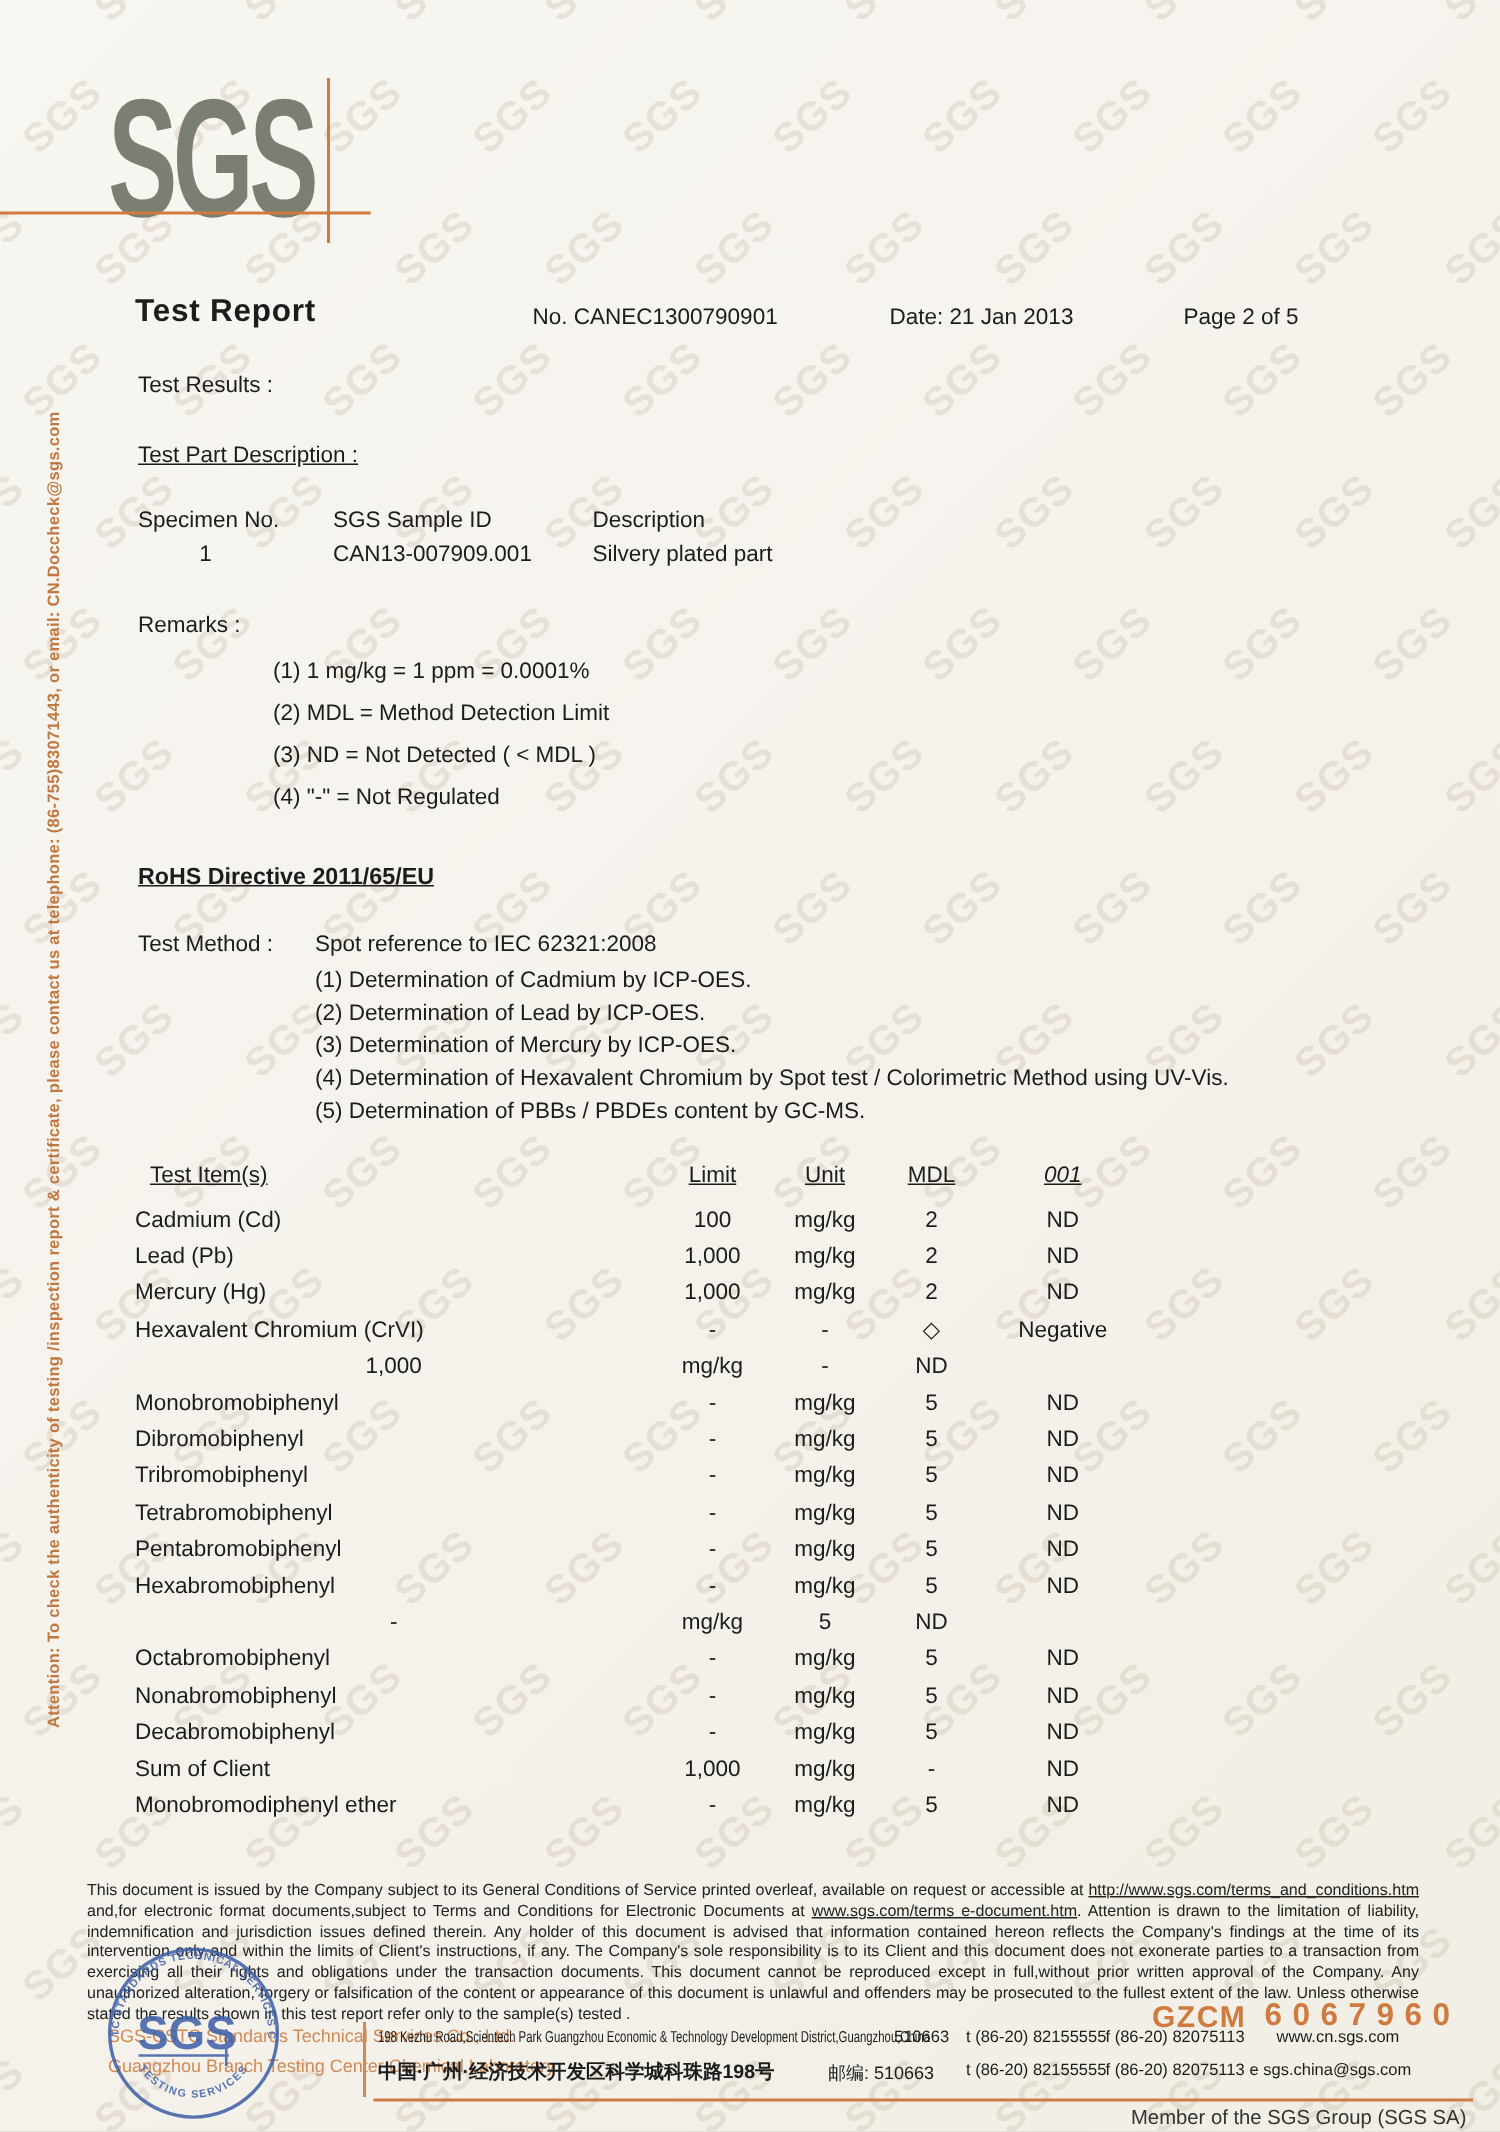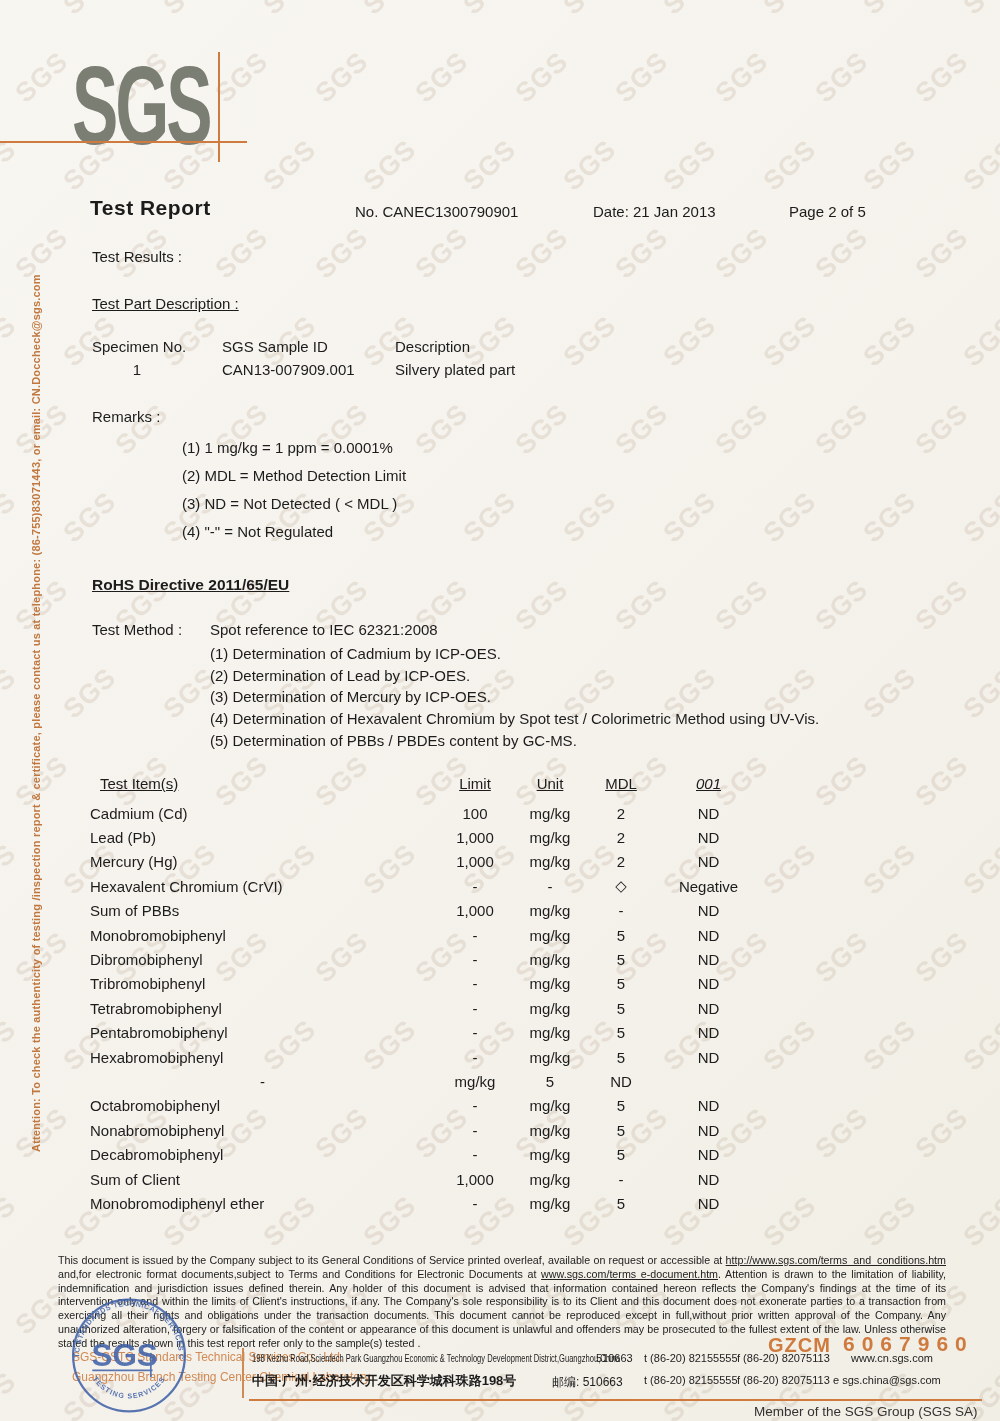--- a/index.html
+++ b/index.html
@@ -344,21 +344,20 @@
           <span class="cc">ND</span>
         </div>
         <div class="rrow">
           <span class="c0">Hexavalent Chromium (CrVI)</span>
           <span class="cc">-</span>
           <span class="cc">-</span>
           <span class="cc">◇</span>
           <span class="cc">Negative</span>
         </div>
         <div class="rrow">
-          <span class="c0">Sum of PBBs</span>
           <span class="cc">1,000</span>
           <span class="cc">mg/kg</span>
           <span class="cc">-</span>
           <span class="cc">ND</span>
         </div>
         <div class="rrow">
           <span class="c0">Monobromobiphenyl</span>
           <span class="cc">-</span>
           <span class="cc">mg/kg</span>
           <span class="cc">5</span>

